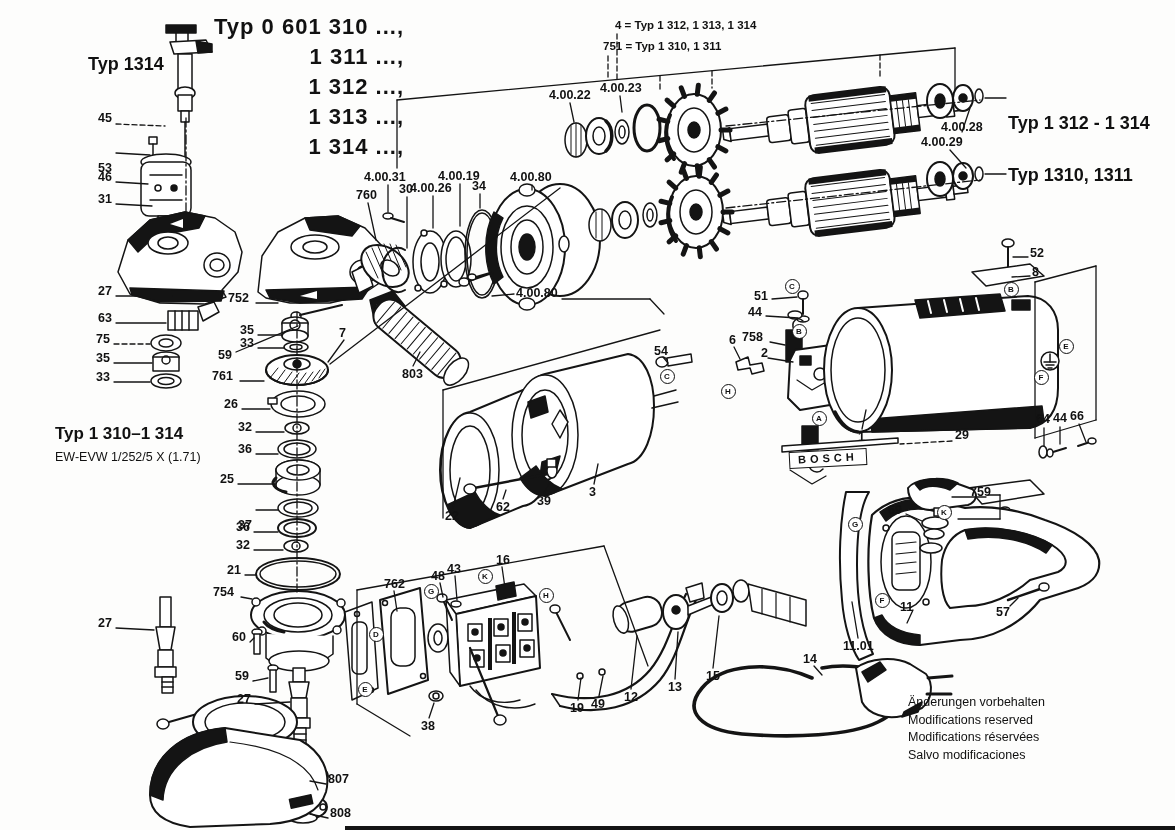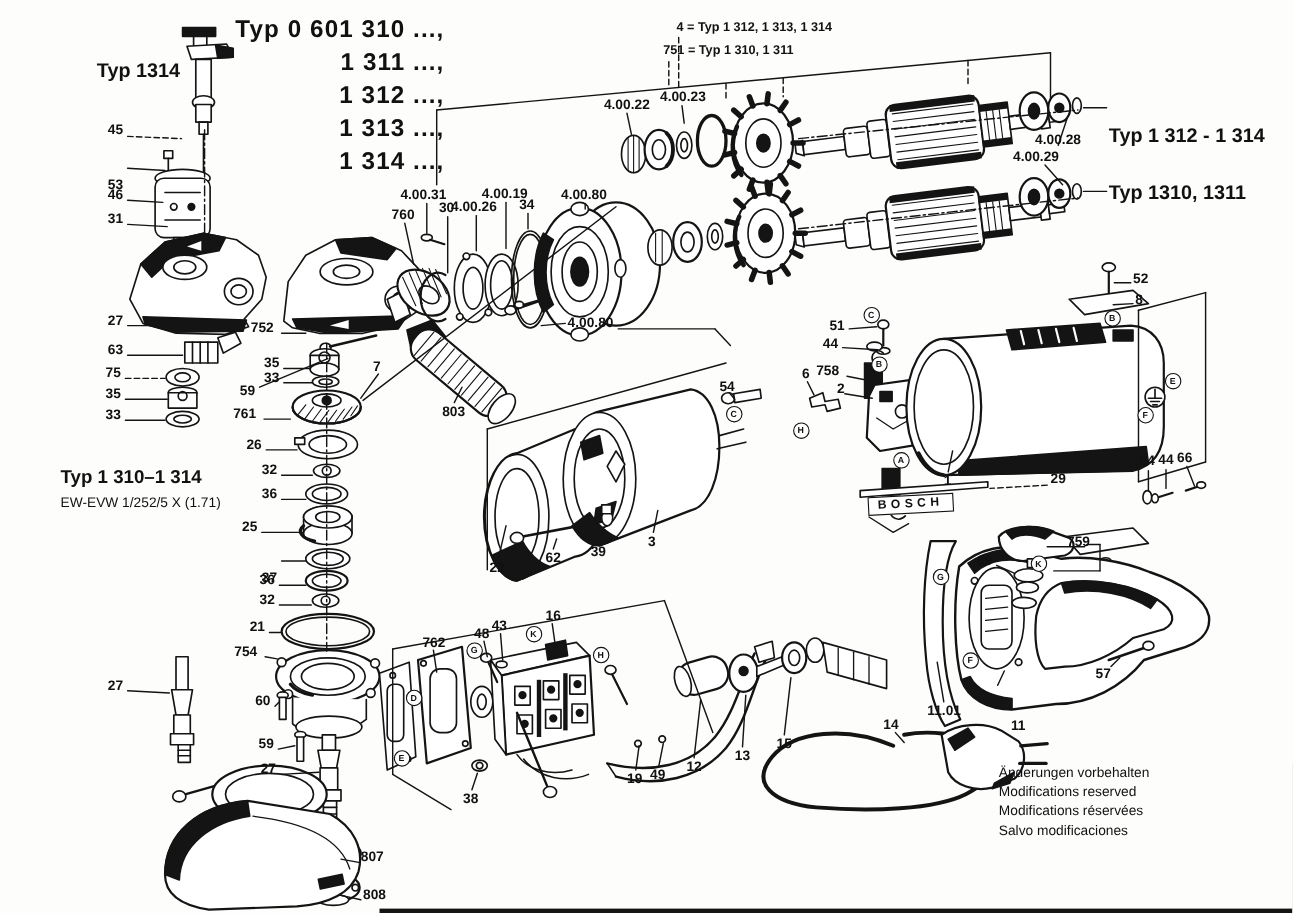--- a/index.html
+++ b/index.html
@@ -759,21 +759,21 @@
         <span class="co" style="left: 858px; top: 431px;">1</span>
         <span class="co" style="left: 955px; top: 429px;">29</span>
         <span class="co" style="left: 1030px; top: 247px; text-align: right;">52</span>
         <span class="co" style="left: 1032px; top: 266px;">8</span>
         <span class="co" style="left: 1036px; top: 413px;">64</span>
         <span class="co" style="left: 1053px; top: 412px;">44</span>
         <span class="co" style="left: 1070px; top: 410px;">66</span>
         <span class="co" style="left: 970px; top: 486px;">759</span>
         <span class="co" style="left: 888px; top: 504px;">69</span>
         <span class="co" style="left: 996px; top: 606px;">57</span>
-        <span class="co" style="left: 900px; top: 654px; margin-left: 19px;">11</span>
+        <span class="co" style="left: 900px; top: 601px;">11</span>
         <span class="co" style="left: 843px; top: 640px;">11.01</span>
         <span class="co" style="left: 803px; top: 653px;">14</span>
         <span class="co" style="left: 706px; top: 670px;">15</span>
         <span class="co" style="left: 668px; top: 681px;">13</span>
         <span class="co" style="left: 624px; top: 691px;">12</span>
         <span class="co" style="left: 591px; top: 698px;">49</span>
         <span class="co" style="left: 570px; top: 702px;">19</span>
         <span class="co" style="left: 421px; top: 720px;">38</span>
         <span class="co" style="left: 496px; top: 554px;">16</span>
         <span class="co" style="left: 447px; top: 563px;">43</span>

